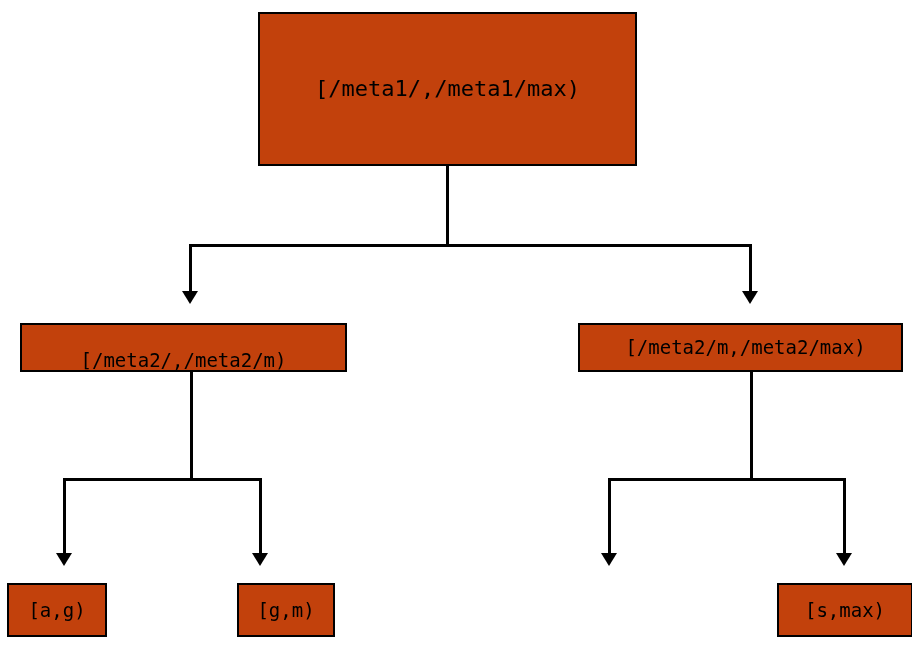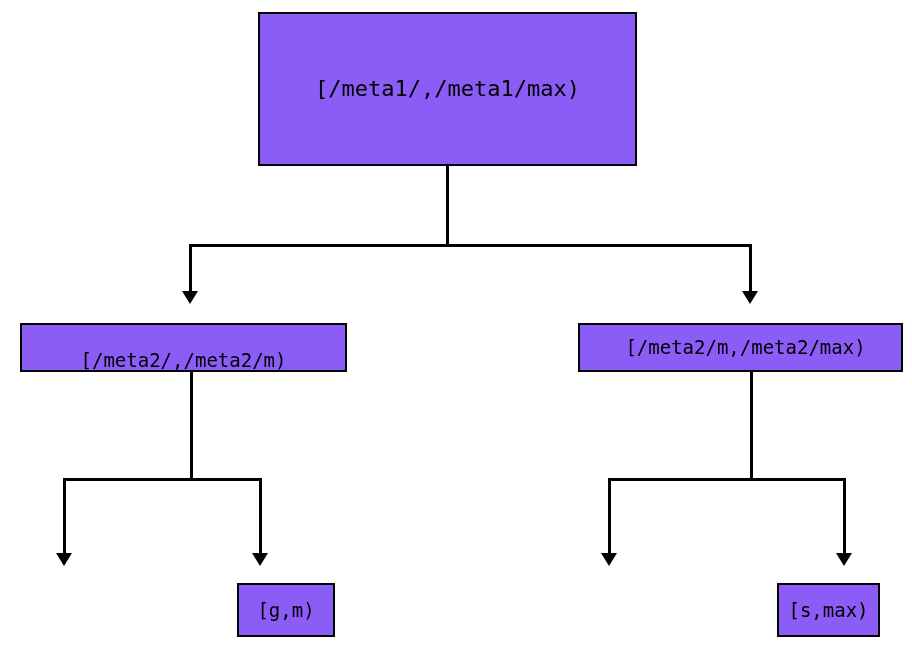--- a/index.html
+++ b/index.html
@@ -13,21 +13,21 @@
     width: 912px;
     height: 652px;
     background: #ffffff;
     font-family: "DejaVu Sans Mono", "Liberation Mono", monospace;
     overflow: hidden;
   }
   .node {
     position: absolute;
     box-sizing: border-box;
     border: 2px solid #000000;
-    background: #8b5cf6;
+    background: #c2410c;
     display: flex;
     align-items: center;
     justify-content: center;
     color: #000000;
     white-space: pre;
   }
   .node-label {
     display: block;
     line-height: 1;
     letter-spacing: 0px;
@@ -76,21 +76,21 @@
   #node-leaf-ms {
     left: 553px;
     top: 583px;
     width: 100px;
     height: 54px;
     font-size: 19px;
   }
   #node-leaf-smax {
     left: 777px;
     top: 583px;
-    width: 103px;
+    width: 136px;
     height: 54px;
     font-size: 19px;
   }
   
   .edge-v {
     position: absolute;
     width: 3px;
     background: #000000;
   }
   .edge-h {
@@ -150,20 +150,23 @@
   </div>
 
   <div class="node" id="node-meta2-low">
     <span class="node-label">[/meta2/,/meta2/m)</span>
   </div>
 
   <div class="node" id="node-meta2-high">
     <span class="node-label">[/meta2/m,/meta2/max)</span>
   </div>
 
+  <div class="node" id="node-leaf-ag">
+    <span class="node-label">[a,g)</span>
+  </div>
 
   <div class="node" id="node-leaf-gm">
     <span class="node-label">[g,m)</span>
   </div>
 
 
   <div class="node" id="node-leaf-smax">
     <span class="node-label">[s,max)</span>
   </div>
 

